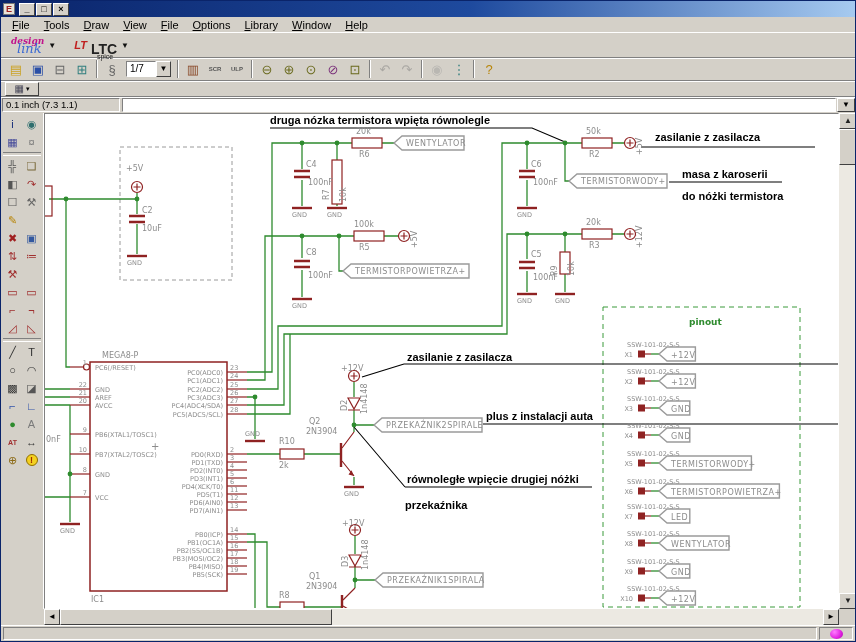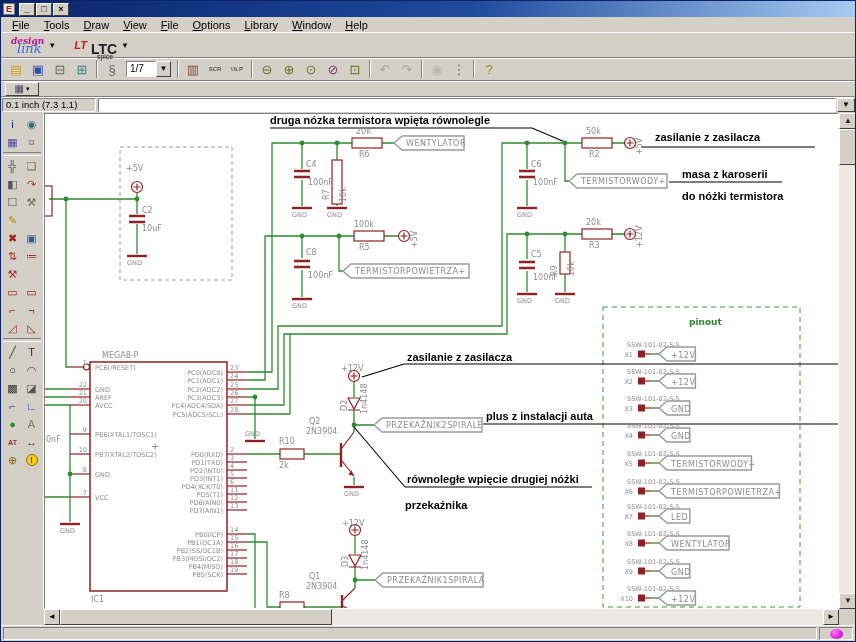--- a/index.html
+++ b/index.html
@@ -45,21 +45,21 @@
   .page-arr{width:15px;height:16px;background:#d4d0c8;border:1px solid;border-color:#fff #404040 #404040 #fff;
             font-size:8px;text-align:center;line-height:14px;}
   
   .paramrow{height:16px;flex:0 0 16px;display:flex;align-items:center;padding-left:4px;
             border-bottom:1px solid #808080;box-shadow:0 1px 0 #fff;}
   .gridbtn{width:34px;height:14px;border:1px solid;border-color:#fff #404040 #404040 #fff;
            display:flex;align-items:center;justify-content:center;font-size:10px;gap:2px;color:#445;}
   .gridbtn .arr{font-size:7px;color:#000;}
   
   .cmdrow{height:16px;flex:0 0 16px;display:flex;align-items:stretch;}
-  .coordbox{width:94px;margin:1px 2px 1px 1px;background:#d4d0c8;border:1px solid;
+  .coordbox{width:118px;margin:1px 2px 1px 1px;background:#d4d0c8;border:1px solid;
             border-color:#808080 #fff #fff #808080;font-size:9.5px;padding:0 3px;line-height:12px;white-space:nowrap;}
   .cmdinput{flex:1;margin:1px 0;border:1px solid;border-color:#808080 #fff #fff #808080;background:#fff;
             font-size:10px;padding:0 3px;font-family:"Liberation Sans",sans-serif;}
   .combobtn{width:18px;margin:1px 0 1px 1px;background:#d4d0c8;border:1px solid;
             border-color:#fff #404040 #404040 #fff;font-size:8px;text-align:center;line-height:12px;}
   
   .main{flex:1;display:flex;min-height:0;}
   .sidebar{width:43px;flex:0 0 43px;padding-top:2px;border-right:1px solid #fff;}
   .toolgrid{display:flex;flex-direction:column;align-items:center;}
   .toolrow{display:flex;}

